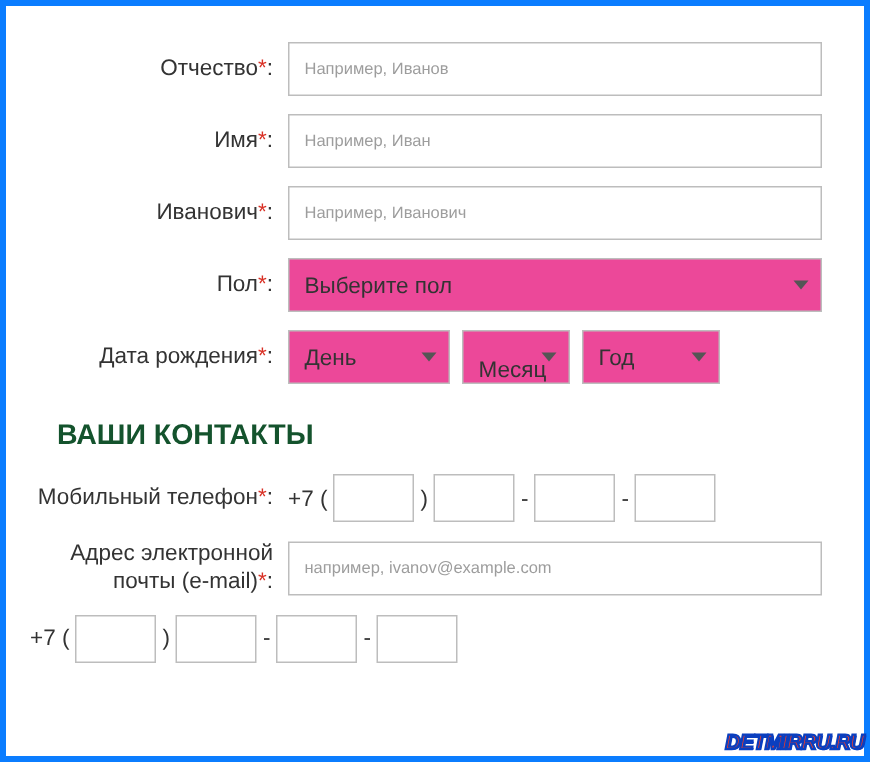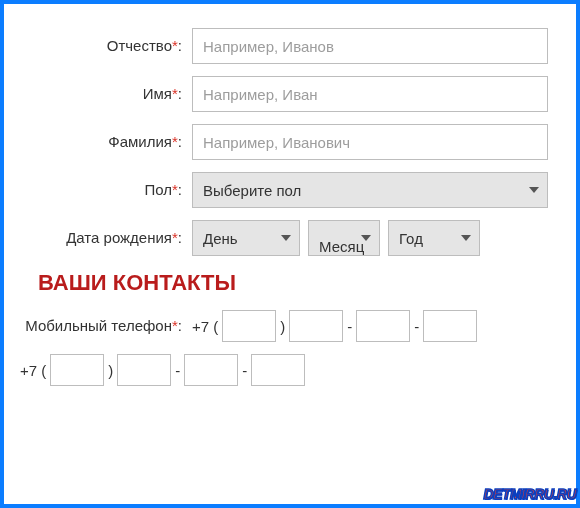--- a/index.html
+++ b/index.html
@@ -34,29 +34,29 @@
   flex: 1;
   display: flex;
   align-items: center;
   gap: 8px;
 }
 input[type="text"].wide {
   width: 100%;
   height: 36px;
   border: 1px solid #bdbdbd;
   padding: 0 10px;
-  font-size: 15px;
+  font-size: 11px;
   color: #333;
 }
 input::placeholder { color: #9d9d9d; }
 .select {
   position: relative;
   border: 1px solid #bdbdbd;
   height: 36px;
-  background: #e5e5e5;
+  background: #ec4899;
   display: flex;
   align-items: center;
   padding: 0 26px 0 10px;
   font-size: 15px;
   color: #333;
   cursor: pointer;
 }
 .select .caret {
   position: absolute;
   right: 8px;
@@ -64,24 +64,24 @@
   transform: translateY(-50%);
   width: 0; height: 0;
   border-left: 5px solid transparent;
   border-right: 5px solid transparent;
   border-top: 6px solid #555;
 }
 .select.full { width: 100%; }
 .select.small { width: 108px; }
 .select.year { width: 92px; }
 .section-title {
-  font-size: 22px;
+  font-size: 19px;
   font-weight: bold;
-  color: #b91c1c;
-  margin: 14px 0 14px 18px;
+  color: #14532d;
+  margin: 24px 0 14px 18px;
 }
 .phone-box {
   width: 54px;
   height: 32px;
   border: 1px solid #bdbdbd;
   text-align: center;
   font-size: 15px;
 }
 .phone-sep {
   color: #333;
@@ -119,21 +119,21 @@
     <div class="label-col">
       <span>Имя</span><span class="req">*</span>:
     </div>
     <div class="field-col">
       <input type="text" class="wide" placeholder="Например, Иван" style="">
     </div>
   </div>
 
   <div class="row">
     <div class="label-col">
-      <span>Фамилия</span><span class="req">*</span>:
+      <span>Иванович</span><span class="req">*</span>:
     </div>
     <div class="field-col">
       <input type="text" class="wide" placeholder="Например, Иванович" style="">
     </div>
   </div>
 
   <div class="row">
     <div class="label-col">
       <span>Пол</span><span class="req">*</span>:
     </div>
@@ -176,20 +176,28 @@
       <input type="text" class="phone-box" style="">
       <span class="phone-sep">)</span>
       <input type="text" class="phone-box" style="">
       <span class="phone-sep">-</span>
       <input type="text" class="phone-box" style="">
       <span class="phone-sep">-</span>
       <input type="text" class="phone-box" style="">
     </div>
   </div>
 
+  <div class="row">
+    <div class="label-col">
+      <span>Адрес электронной почты (e-mail)</span><span class="req">*</span>:
+    </div>
+    <div class="field-col">
+      <input type="text" class="wide" placeholder="например, ivanov@example.com" style="">
+    </div>
+  </div>
 
   <div class="row">
     <div class="field-col" style="gap:4px;">
       <span class="phone-sep">+7 (</span>
       <input type="text" class="phone-box" style="">
       <span class="phone-sep">)</span>
       <input type="text" class="phone-box" style="">
       <span class="phone-sep">-</span>
       <input type="text" class="phone-box" style="">
       <span class="phone-sep">-</span>

